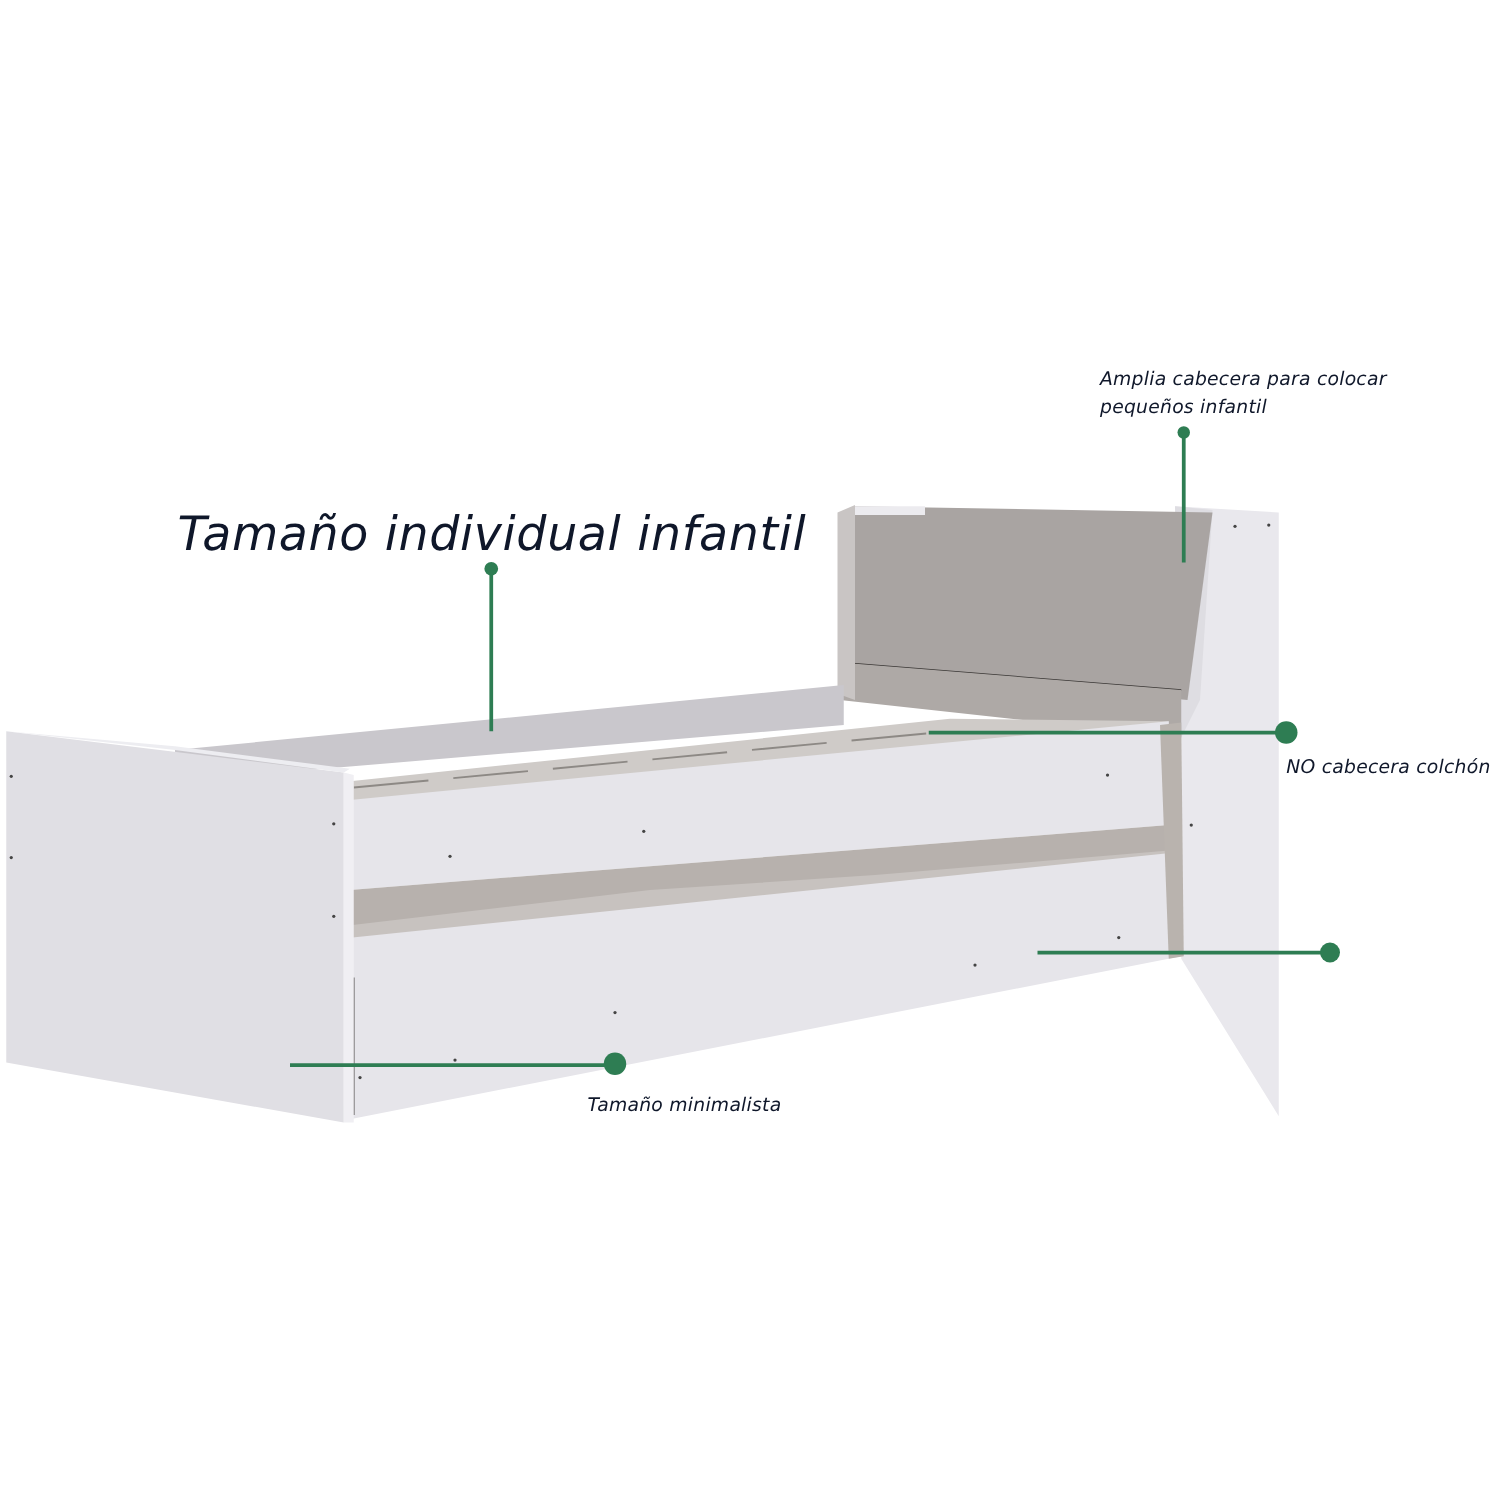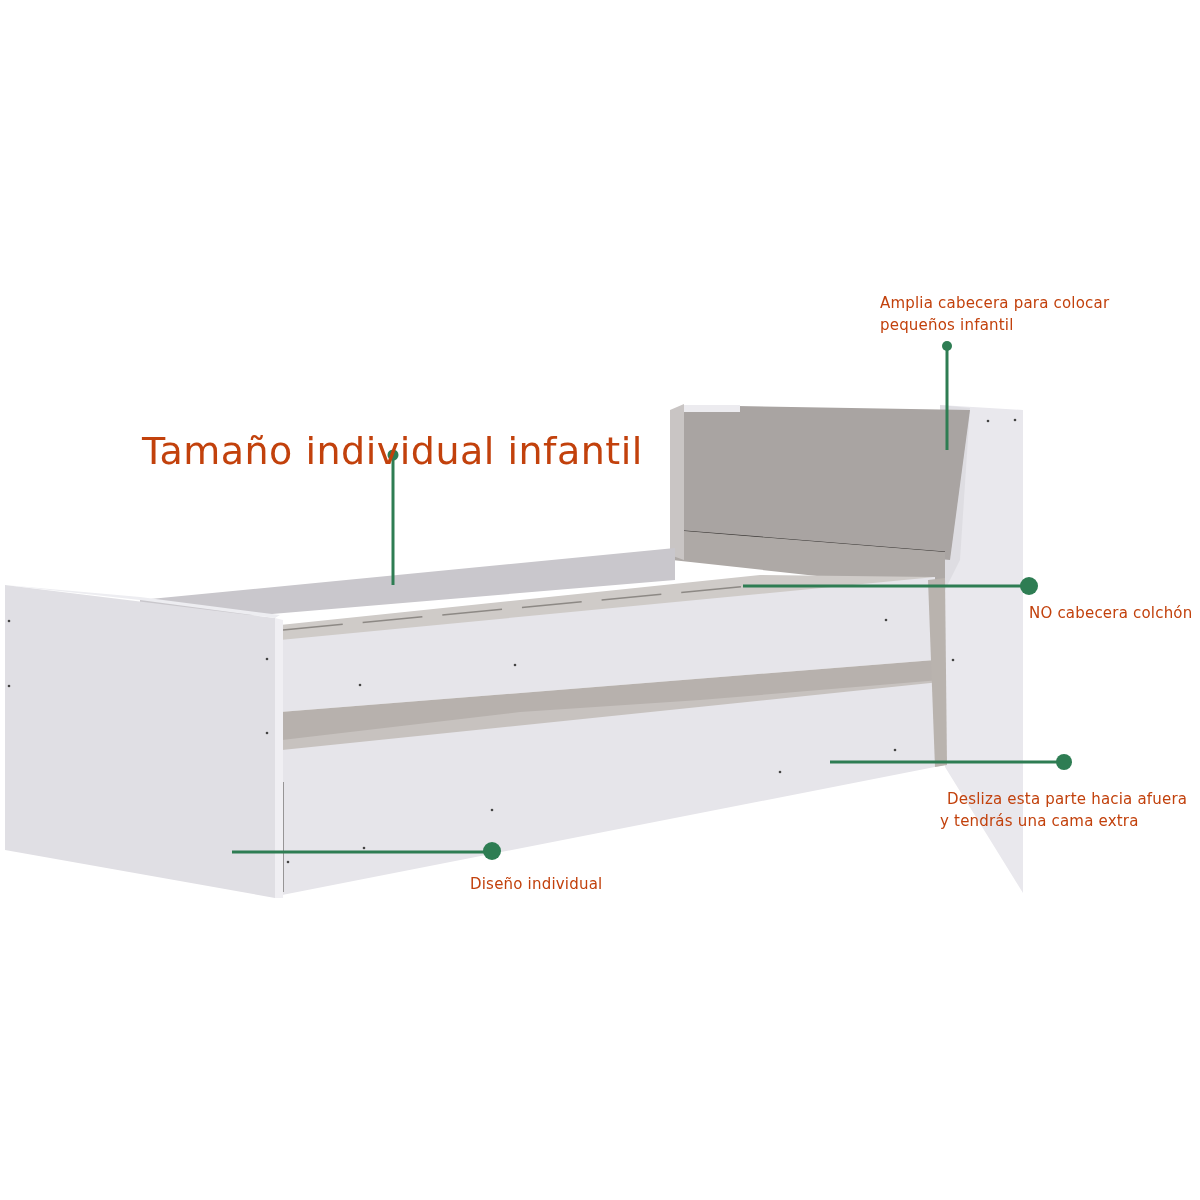--- a/index.html
+++ b/index.html
@@ -1,20 +1,20 @@
 <!DOCTYPE html>
 <html><head>
   <meta charset="utf-8">
   <style>
     html, body { margin: 0; padding: 0; background: #ffffff; }
     body { width: 1200px; height: 1200px; position: relative; overflow: hidden;
            font-family: "DejaVu Sans", "Liberation Sans", sans-serif; color: #111; }
     .stage { position: absolute; left: 0; top: 0; width: 1200px; height: 1200px; }
     svg.bed { position: absolute; left: 0; top: 0; width: 1200px; height: 1200px; }
-    .label { position: absolute; white-space: nowrap; color: #c2410c; }
+    .label { position: absolute; white-space: nowrap; color: #0f172a; font-style: italic; }
     .title { font-size: 38px; letter-spacing: 0.5px; }
     .small { font-size: 15px; line-height: 22px; letter-spacing: 0.2px; }
   </style>
 </head>
 <body>
 
 <div class="stage">
 
   <svg class="bed" viewBox="0 0 1200 1200" xmlns="http://www.w3.org/2000/svg">
 
@@ -71,28 +71,24 @@
       <circle cx="393" cy="455" r="5.5" stroke="none"></circle>
       <line x1="743" y1="586" x2="1029" y2="586"></line>
       <circle cx="1029" cy="586" r="9" stroke="none"></circle>
       <line x1="830" y1="762" x2="1064" y2="762"></line>
       <circle cx="1064" cy="762" r="8" stroke="none"></circle>
       <line x1="232" y1="852" x2="492" y2="852"></line>
       <circle cx="492" cy="851" r="9" stroke="none"></circle>
     </g>
   </svg>
 
-  <div class="label title" style="left:142px; top:429px;">Tamaño individual infantil</div>
+  <div class="label title" style="left:142px; top:405px;">Tamaño individual infantil</div>
 
   <div class="label small" style="left:880px; top:292px;">
     <div>Amplia cabecera para colocar</div>
     <div>pequeños infantil</div>
   </div>
 
   <div class="label small" style="left:1029px; top:602px;">NO cabecera colchón</div>
 
-  <div class="label small" style="left:940px; top:788px;">
-    <div style="padding-left:7px;">Desliza esta parte hacia afuera</div>
-    <div>y tendrás una cama extra</div>
-  </div>
 
-  <div class="label small" style="left:470px; top:873px;">Diseño individual</div>
+  <div class="label small" style="left:470px; top:873px;">Tamaño minimalista</div>
 </div>
 
 </body></html>

